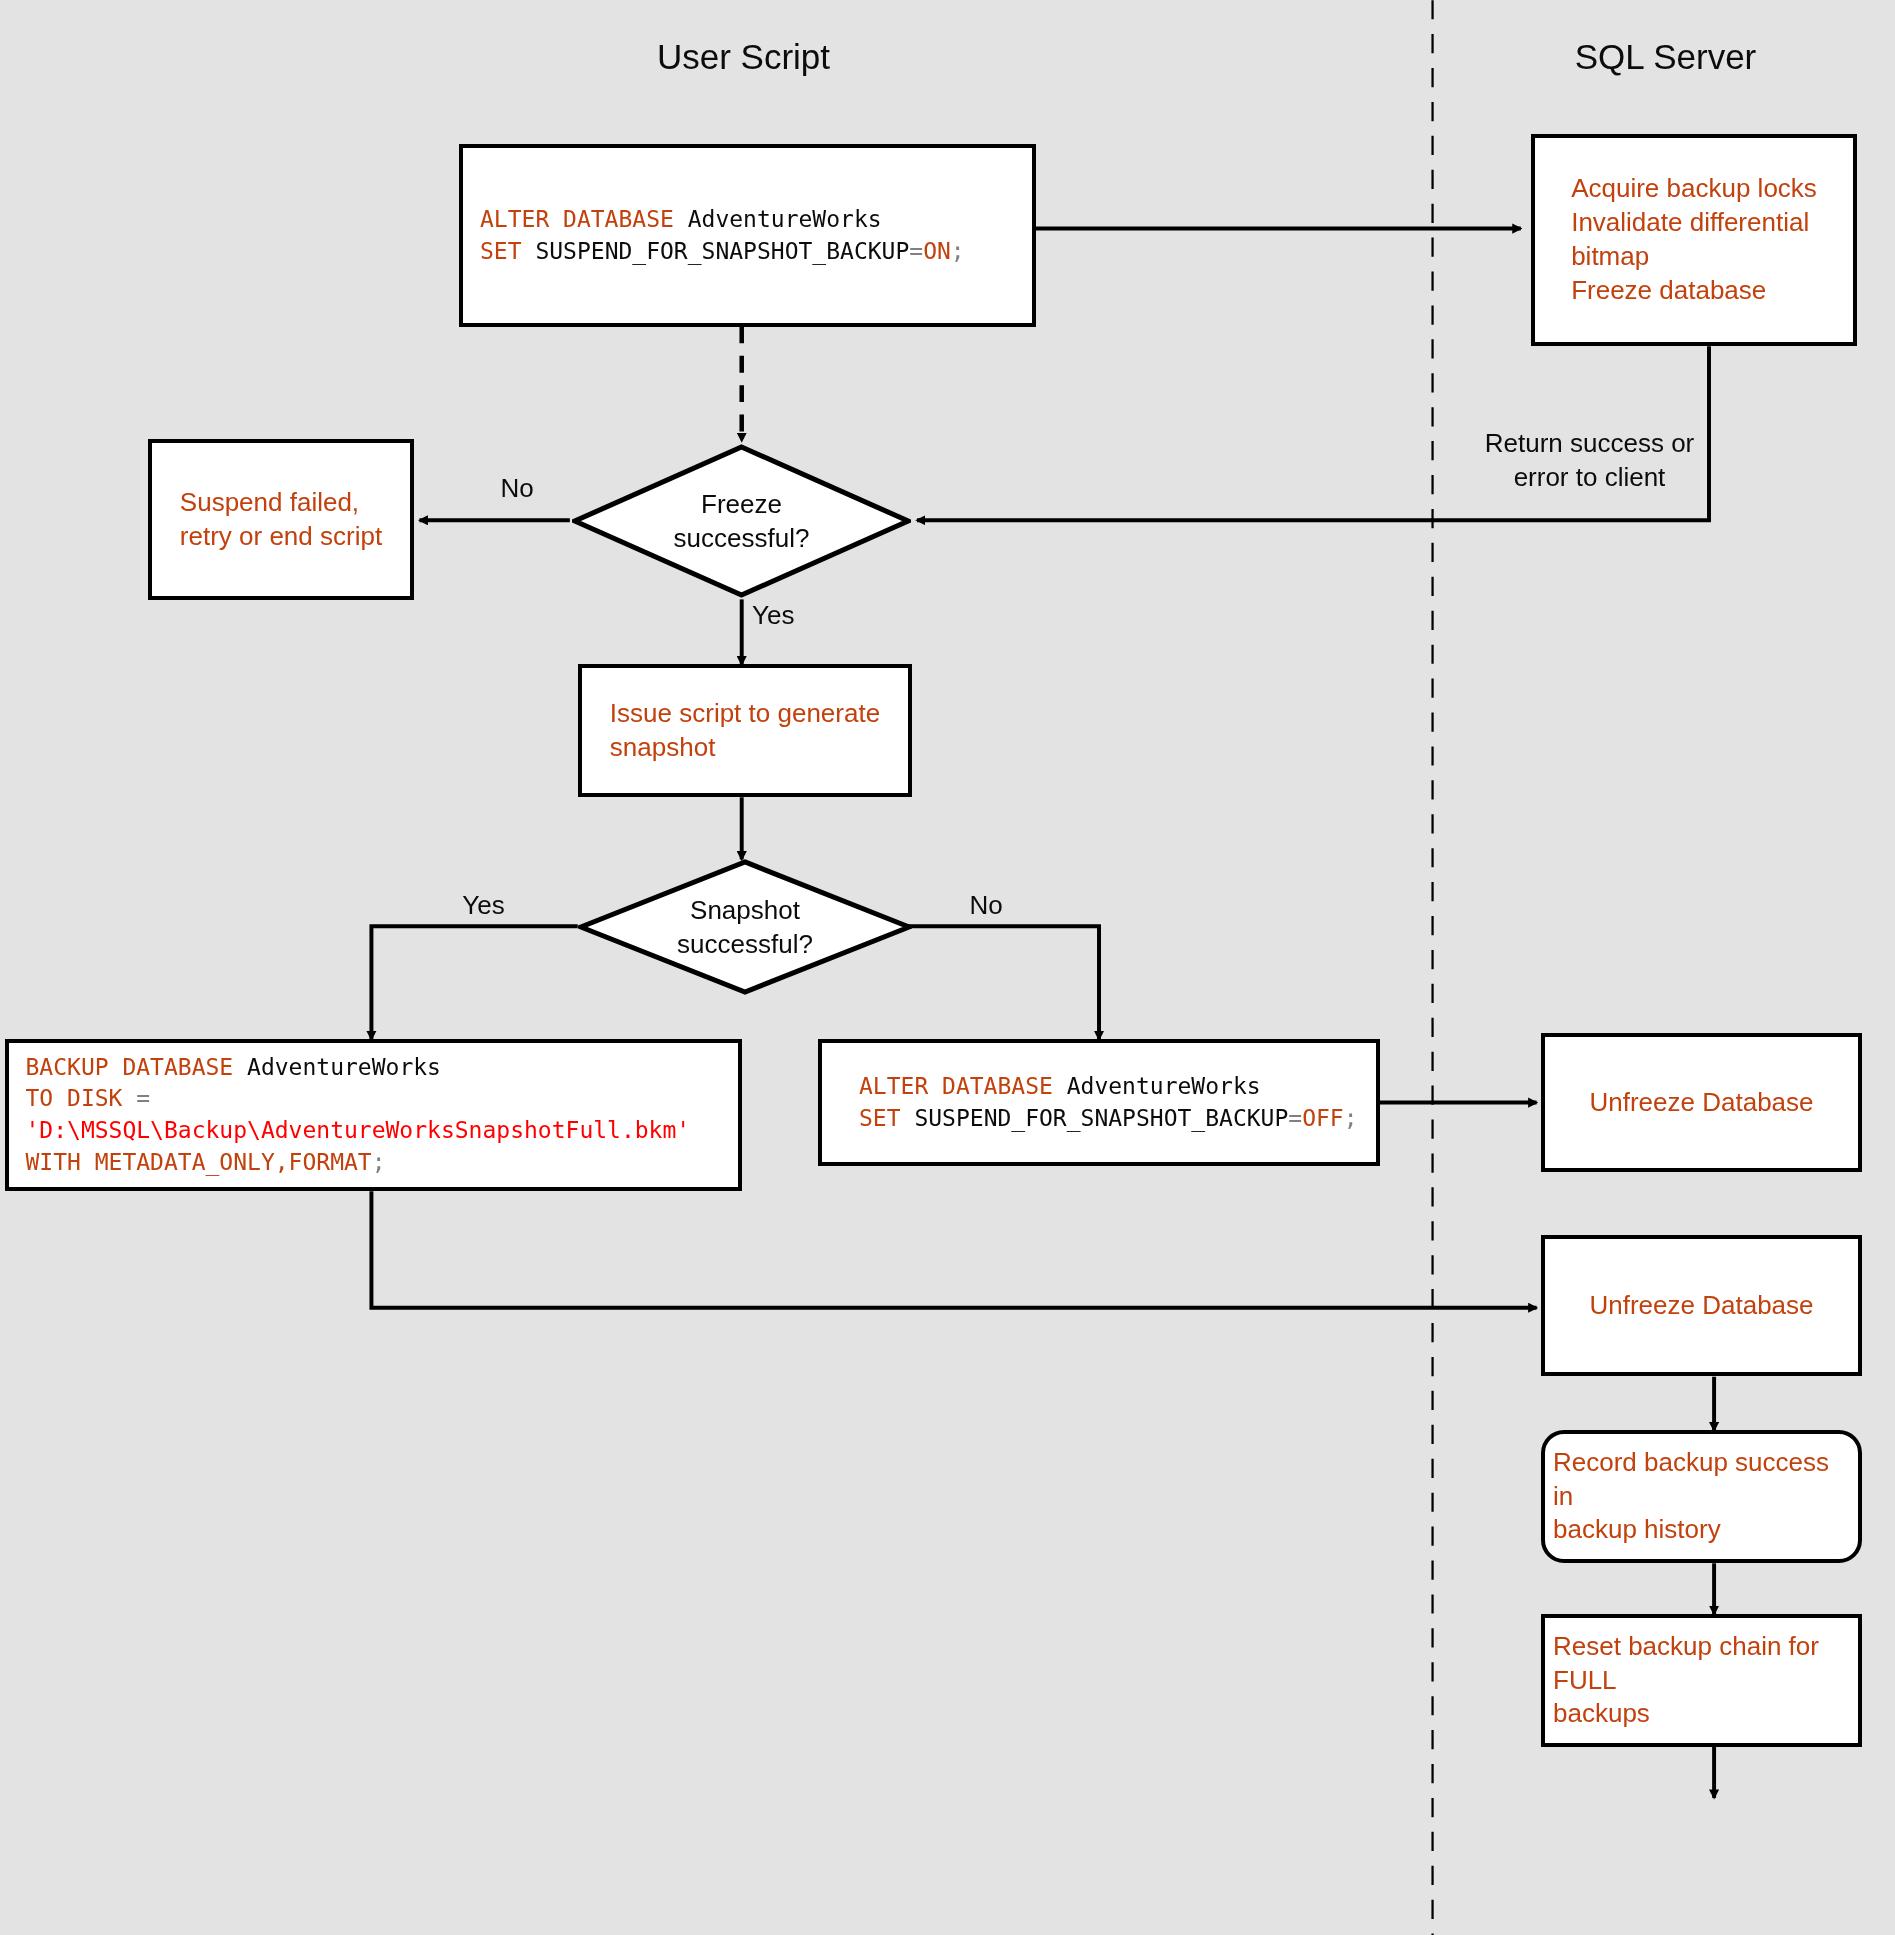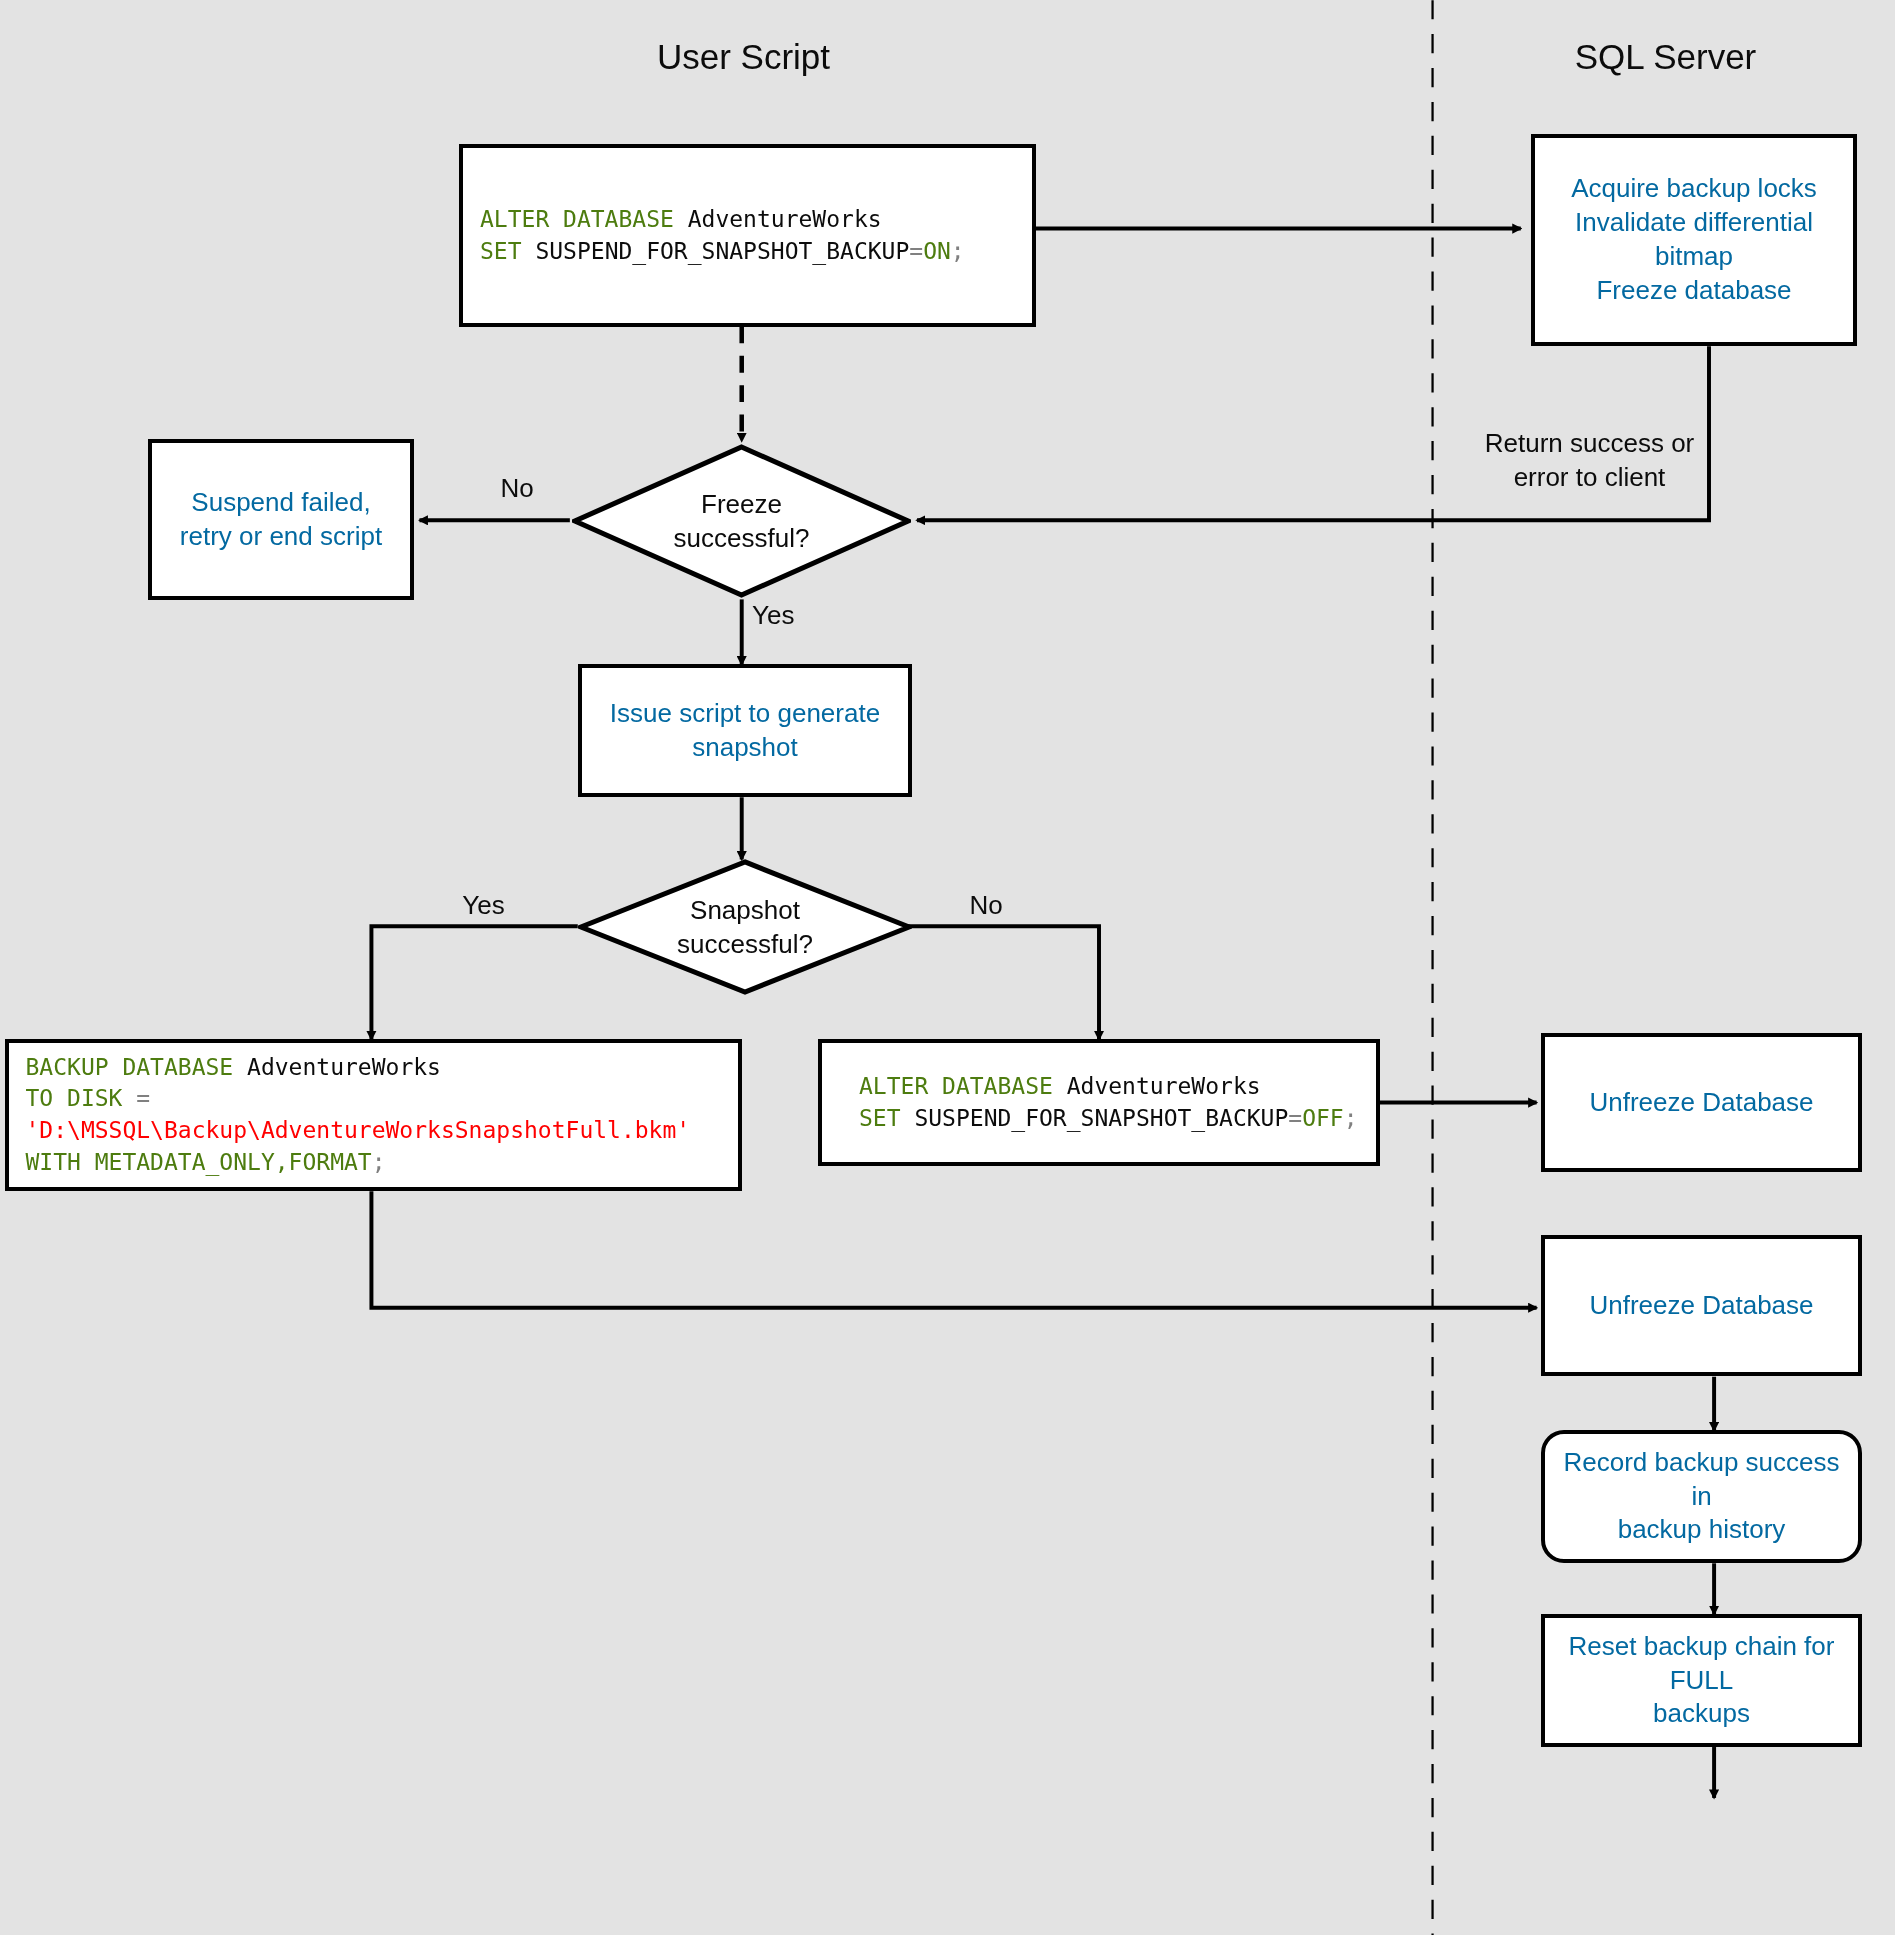--- a/index.html
+++ b/index.html
@@ -33,45 +33,44 @@
   .node {
     position: absolute;
     background: #ffffff;
     border: 4px solid #000000;
     box-sizing: border-box;
     display: flex;
     align-items: center;
     justify-content: center;
   }
   .node .txt {
-    text-align: center;
     font-size: 26px;
     line-height: 1.30;
-    color: #0369a1;
+    color: #c2410c;
     padding: 0 8px;
     white-space: pre-line;
   }
   .code {
     position: absolute;
     background: #ffffff;
     border: 4px solid #000000;
     box-sizing: border-box;
     display: flex;
     align-items: center;
   }
   .code pre {
     margin: 0;
     padding: 0 0 0 17px;
     font-family: "DejaVu Sans Mono", monospace;
     font-size: 23px;
     line-height: 1.38;
     color: #0c0c0c;
     white-space: pre;
   }
-  .kw   { color: #4d7c0f; }
+  .kw   { color: #c2410c; }
   .str  { color: #ff0000; }
   .op   { color: #808080; }
   .id   { color: #0c0c0c; }
   .diamond-wrap {
     position: absolute;
   }
   .diamond-wrap svg {
     position: absolute;
     left: 0; top: 0;
   }

